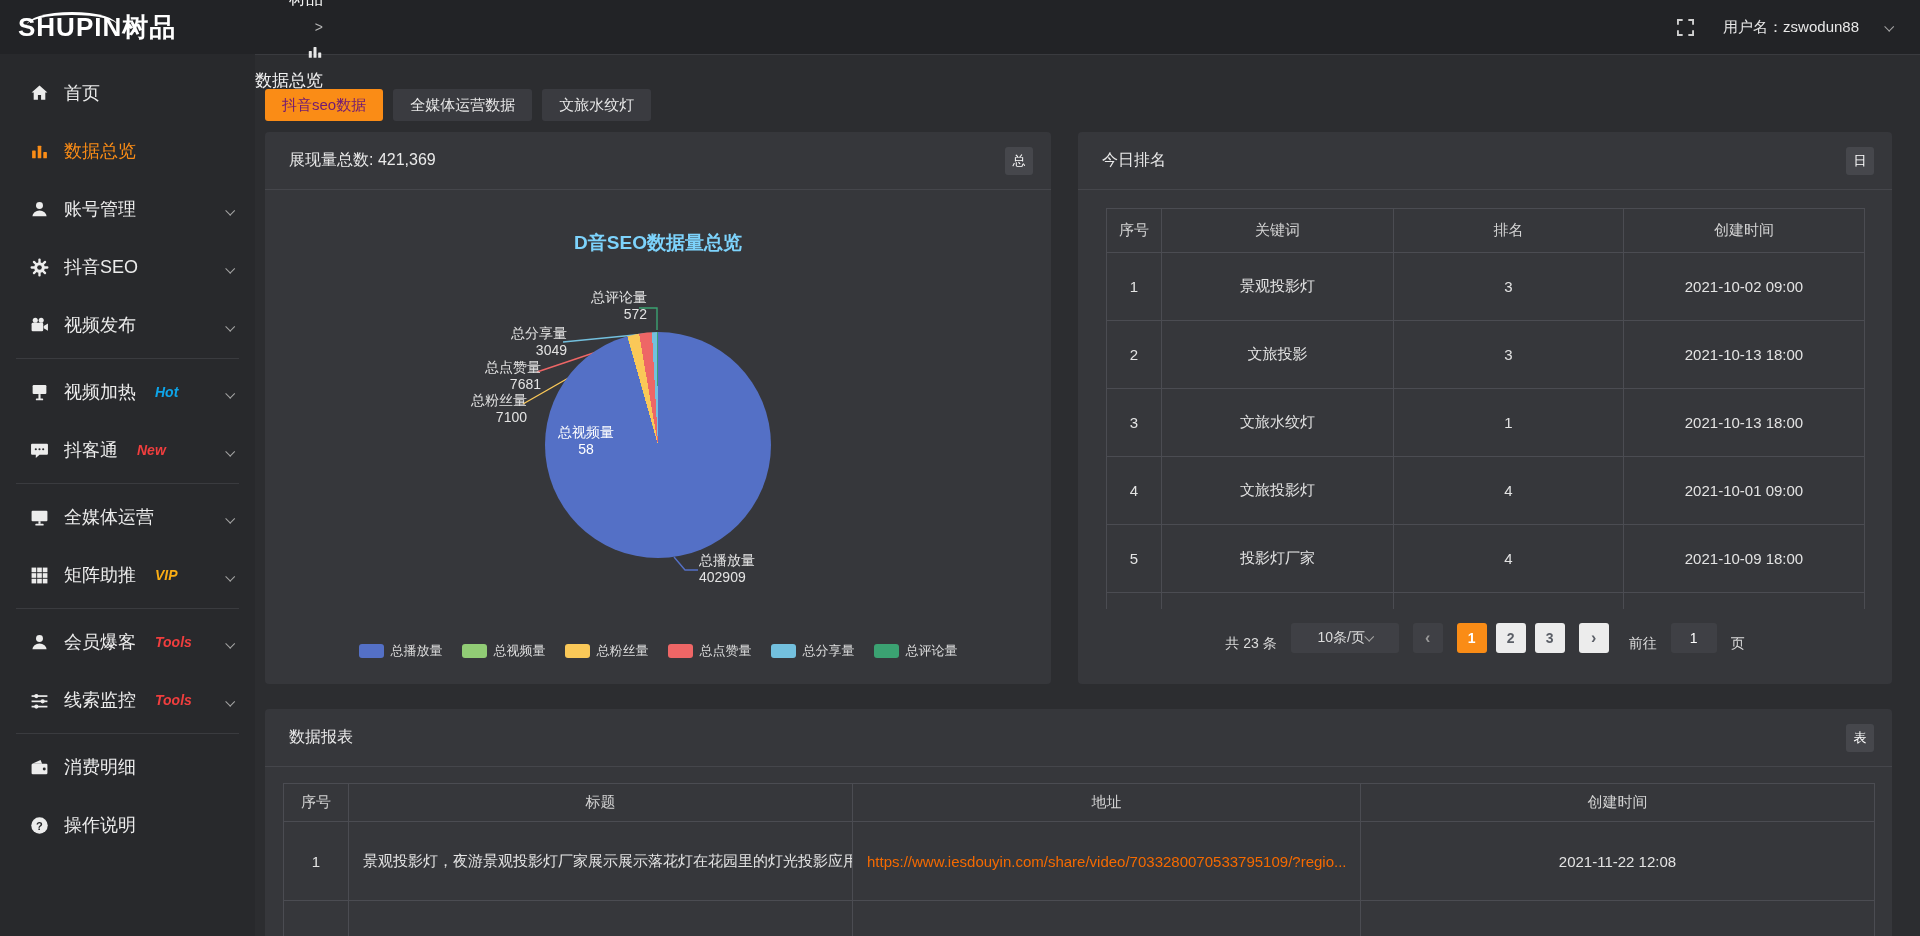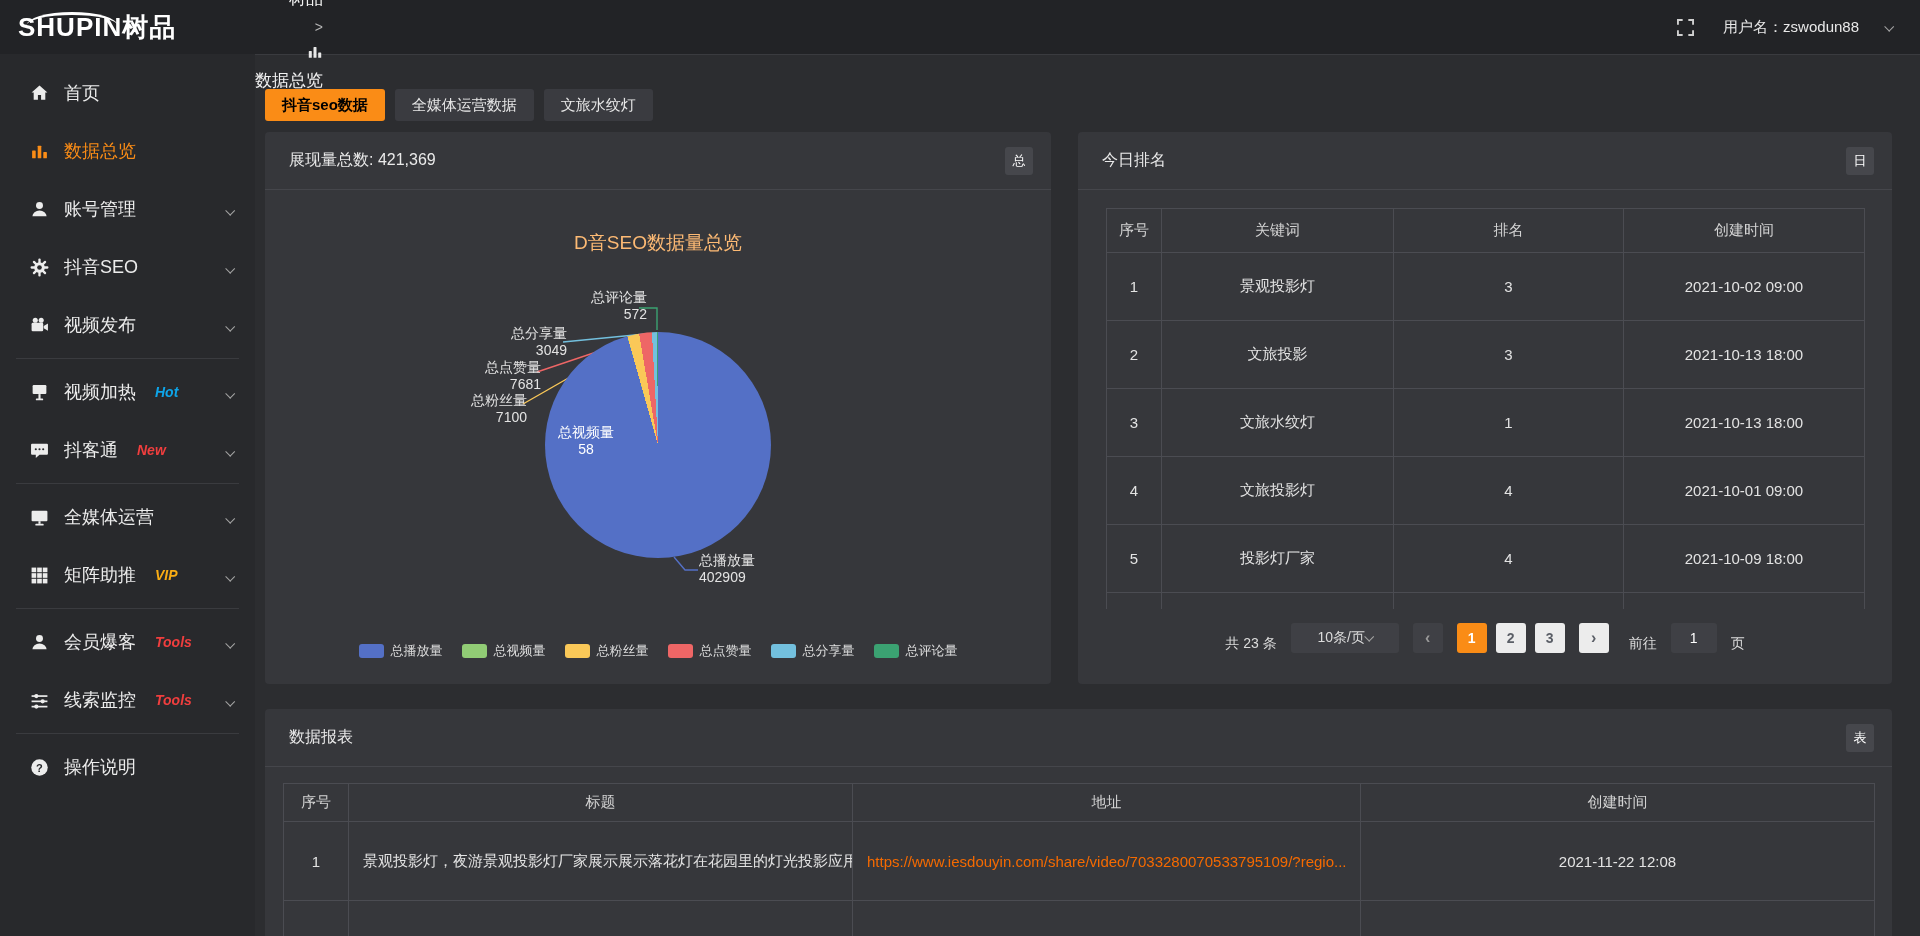--- a/index.html
+++ b/index.html
@@ -32,35 +32,35 @@
   .side-icon svg { width:19px; height:19px; fill:currentColor; }
   .side-badge { font-style:italic; font-weight:bold; font-size:14px; margin-left:4px; }
   .side-chev { margin-left:auto; }
   .side-divider { height:1px; background:#3a3b3f; margin:4px 16px; }
 
   
   .main { position:absolute; top:54px; left:255px; width:1665px; bottom:0; border-top:1px solid #3a3b3f; }
   .tabs { position:absolute; top:34px; left:10px; display:flex; gap:10px; }
   .tab { height:32px; padding:0 17px; border:none; border-radius:3px; background:#3a3b40;
     color:#e8e8e8; font-size:15px; cursor:pointer; font-family:inherit; }
-  .tab.active { background:#fa8c16; color:#000000; font-weight:bold; }
+  .tab.active { background:#fa8c16; color:#701a75; font-weight:normal; }
 
   .panel { position:absolute; background:#36373b; border-radius:4px; }
   #overview-panel { left:10px;  top:77px;  width:786px;  height:552px; }
   #ranking-panel  { left:823px; top:77px;  width:814px;  height:552px; }
   #report-panel   { left:10px;  top:654px; width:1627px; height:430px; }
   .panel-head { height:58px; display:flex; align-items:center; padding:0 18px 0 24px;
     border-bottom:1px solid #45464b; font-size:16px; color:#eaeaea; position:relative; z-index:3; }
   .corner-badge { margin-left:auto; width:28px; height:28px; background:#46474c; border-radius:3px;
     display:flex; align-items:center; justify-content:center; font-size:13px; color:#fff; cursor:pointer; }
 
   
   .chart-stage { position:absolute; inset:0; z-index:1; }
   .chart-title { position:absolute; top:98px; left:0; right:0; text-align:center;
-    font-size:19px; font-weight:normal; color:#fdba74; }
+    font-size:19px; font-weight:bold; color:#7dd3fc; }
   .pie { position:absolute; left:280px; top:200px; width:226px; height:226px; border-radius:50%; }
   .pie-label { position:absolute; font-size:14px; line-height:17px; color:#e3e3e3; white-space:nowrap; }
   .pie-label.inside { color:#fff; text-align:center; }
   .connector-svg { position:absolute; inset:0; width:100%; height:100%; }
   .connector-svg polyline { fill:none; stroke-width:1.4; }
   .legend { position:absolute; left:0; right:0; bottom:24px; display:flex; justify-content:center;
     align-items:center; gap:19px; }
   .legend-item { display:flex; align-items:center; gap:7px; font-size:13px; color:#dedede; cursor:pointer; }
   .legend-swatch { width:25px; height:14px; border-radius:3px; }
 
@@ -261,20 +261,30 @@
           </svg>
         </span>
         <span>线索监控</span>
         <span class="side-badge" style="color: rgb(240, 62, 62);">Tools</span>
         <span class="side-chev"><span class="chev"></span></span>
       </div>
       <div class="side-divider"></div>
       <div class="side-item">
         <span class="side-icon">
           <svg viewBox="0 0 18 18" fill="currentColor">
+            <path d="M2 5.5 10 2l1.5 3.5z"></path>
+            <rect x="1.5" y="5.5" width="15" height="10" rx="1.2"></rect>
+            <circle cx="13.5" cy="10.5" r="1.4" fill="#28292c"></circle>
+          </svg>
+        </span>
+        <span>消费明细</span>
+      </div>
+      <div class="side-item">
+        <span class="side-icon">
+          <svg viewBox="0 0 18 18" fill="currentColor">
             <circle cx="9" cy="9" r="7.8"></circle>
             <text x="9" y="12.8" text-anchor="middle" font-size="10.5" font-weight="bold" fill="#28292c">?</text>
           </svg>
         </span>
         <span>操作说明</span>
       </div>
     </div>
 </div>
 
 <div class="main">

